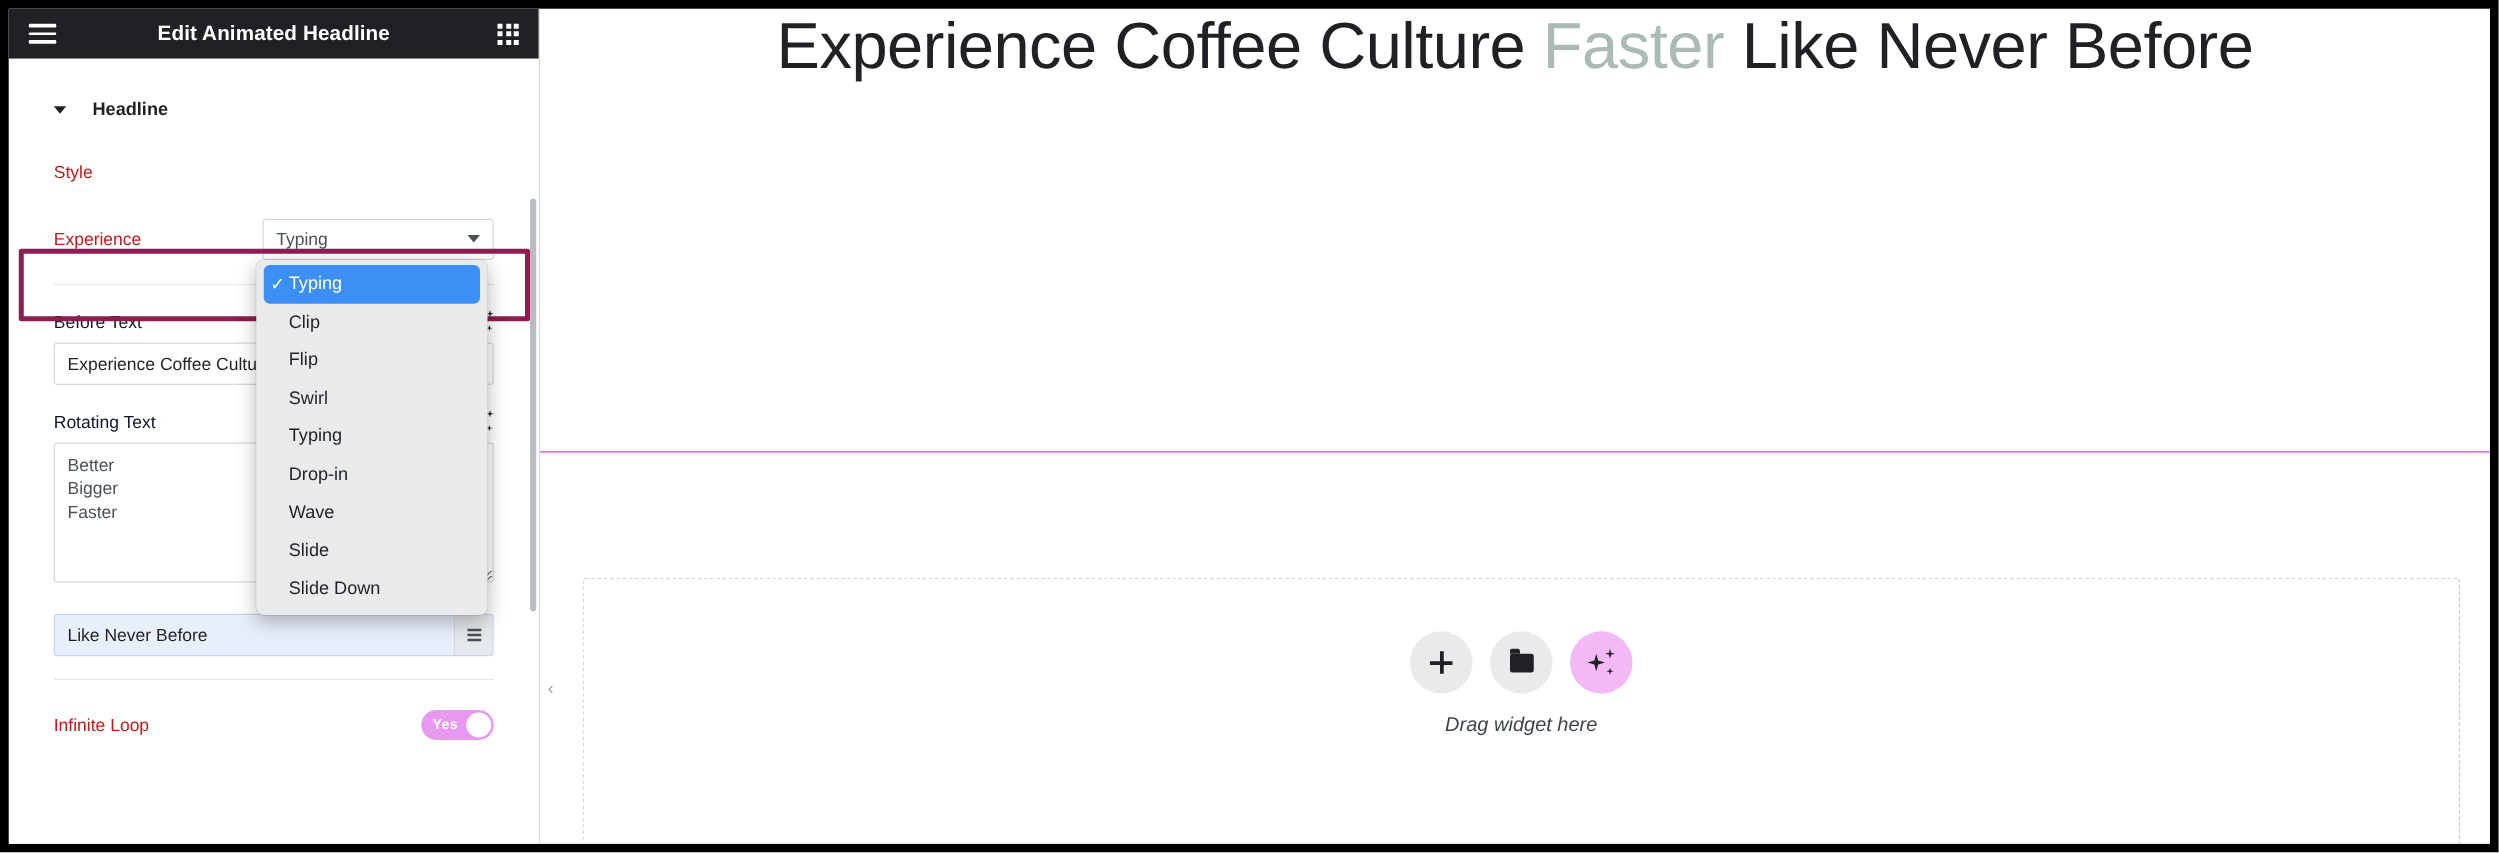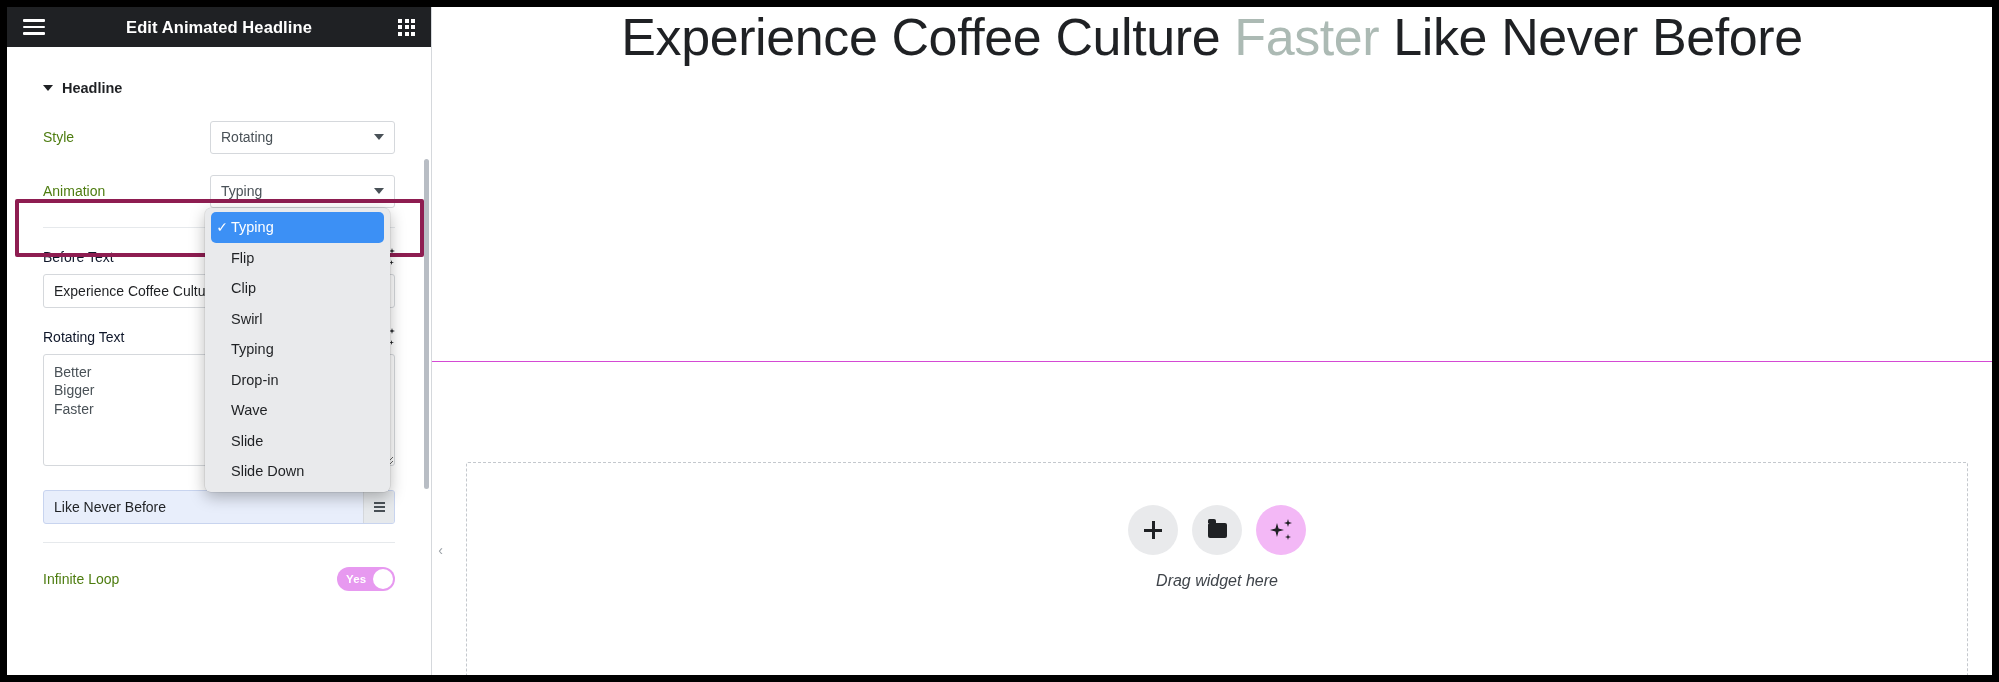--- a/index.html
+++ b/index.html
@@ -48,42 +48,42 @@
   .grid-icon i { background: #ffffff; display: block; width: 4px; height: 4px; }
 
   #panel-body {
     height: calc(100% - 40px);
     position: relative;
     padding: 0 36px;
     background: #fff;
   }
 
   .section-head {
-    display: flex; align-items: center; gap: 9px;
+    display: flex; align-items: center; gap: 21px;
     padding-top: 33px; padding-bottom: 5px;
     cursor: pointer;
   }
   .caret-down {
     width: 0; height: 0;
     border-left: 5px solid transparent;
     border-right: 5px solid transparent;
     border-top: 6px solid #1f2124;
   }
   .section-head span {
     font-size: 14.5px; font-weight: bold; color: #1f2124;
   }
 
   .row {
     display: flex; align-items: center;
     min-height: 36px;
     margin-top: 18px;
     position: relative;
   }
   .row-label {
-    font-size: 14px; color: #4d7c0f;
+    font-size: 14px; color: #b91c1c;
     flex: 0 0 auto; width: 140px;
   }
   .ctrl { flex: 1; display: flex; align-items: center; justify-content: flex-end; }
 
   select.styled, .select-box {
     width: 185px; height: 33px;
     border: 1px solid #d5d8dc; border-radius: 3px;
     background: #ffffff; color: #495157;
     font-size: 14px; font-family: "Liberation Sans", sans-serif;
     padding: 0 10px;
@@ -320,30 +320,24 @@
 
     <div id="panel-body">
 
       <div class="section-head">
         <div class="caret-down"></div>
         <span>Headline</span>
       </div>
 
       <div class="row">
         <div class="row-label">Style</div>
-        <div class="ctrl">
-          <div class="select-box">
-            <span>Rotating</span>
-            <span class="sel-caret"></span>
-          </div>
-        </div>
       </div>
 
       <div class="row">
-        <div class="row-label">Animation</div>
+        <div class="row-label">Experience</div>
         <div class="ctrl">
           <div class="select-box">
             <span>Typing</span>
             <span class="sel-caret"></span>
           </div>
         </div>
       </div>
 
       <div class="divider"></div>
 
@@ -403,25 +397,25 @@
 
     <div id="anim-highlight"></div>
 
     <div id="dropdown">
         <div class="dd-item selected">
           <span class="check">✓</span>
           <span>Typing</span>
         </div>
         <div class="dd-item">
           <span class="check"></span>
+          <span>Clip</span>
+        </div>
+        <div class="dd-item">
+          <span class="check"></span>
           <span>Flip</span>
-        </div>
-        <div class="dd-item">
-          <span class="check"></span>
-          <span>Clip</span>
         </div>
         <div class="dd-item">
           <span class="check"></span>
           <span>Swirl</span>
         </div>
         <div class="dd-item">
           <span class="check"></span>
           <span>Typing</span>
         </div>
         <div class="dd-item">

